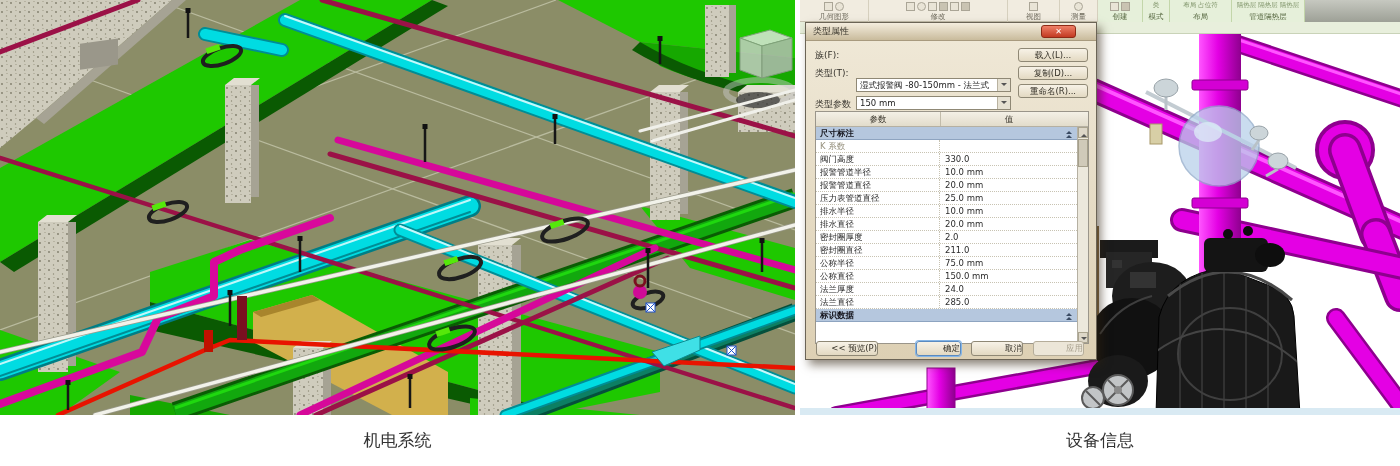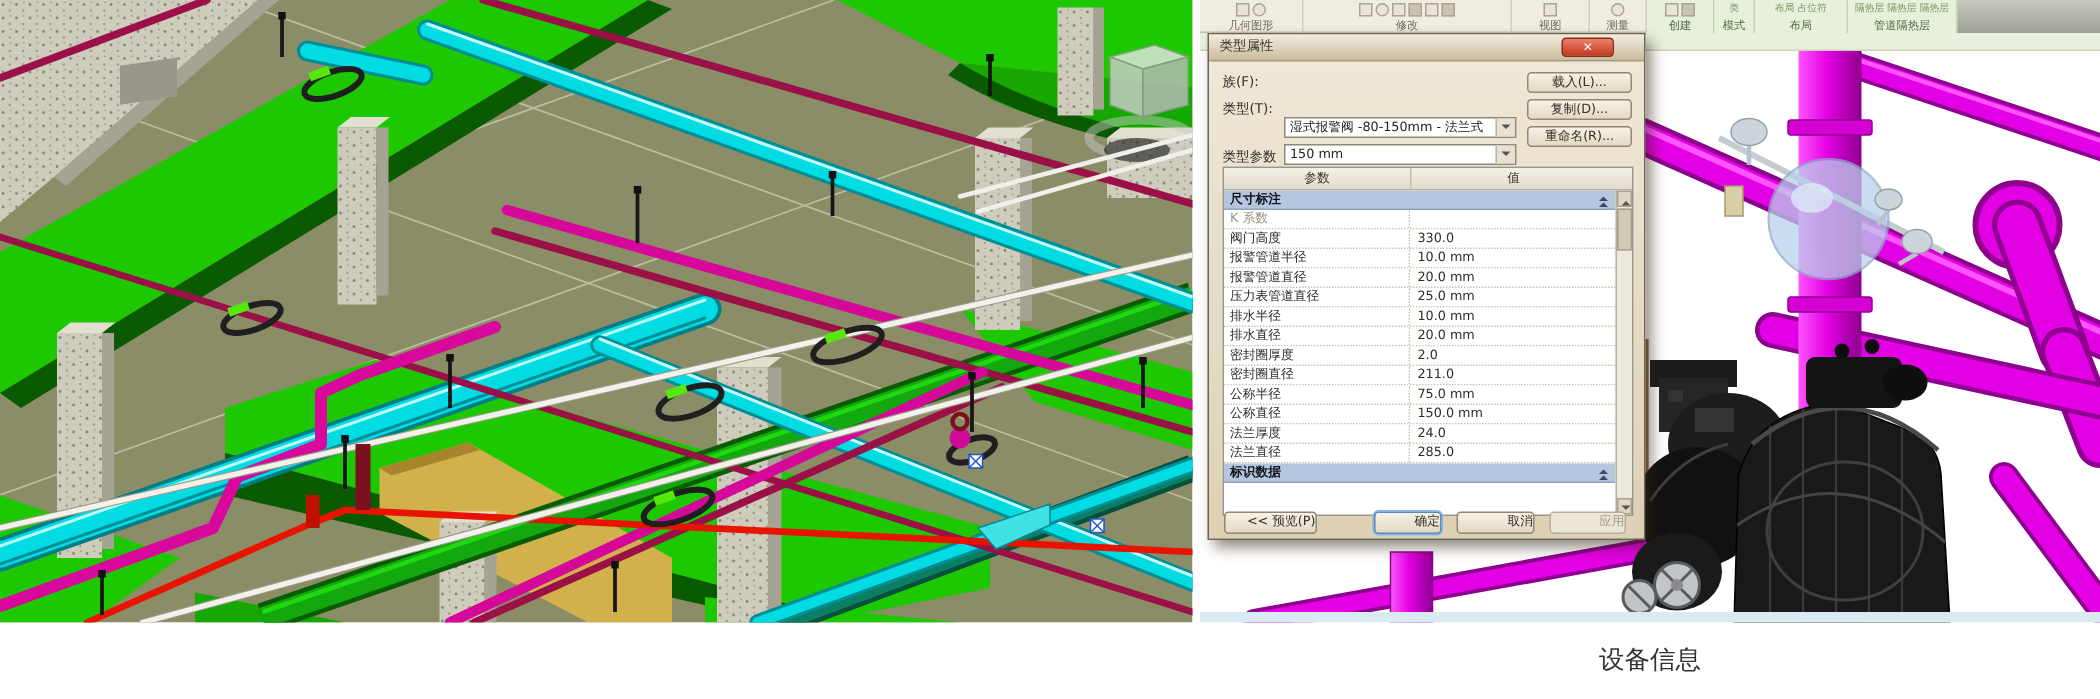--- a/index.html
+++ b/index.html
@@ -512,14 +512,15 @@
         </div>
       </div>
 
       <div class="fbtn" style="left:10px;width:62px;">&lt;&lt; 预览(P)</div>
       <div class="fbtn ok" style="left:110px;width:45px;">确定</div>
       <div class="fbtn" style="left:165px;width:52px;">取消</div>
       <div class="fbtn disabled" style="left:227px;width:51px;">应用</div>
     </div>
   </div>
 
+  <div class="caption cap-left">机电系统</div>
   <div class="caption cap-right">设备信息</div>
 </div>
 
 </body></html>

